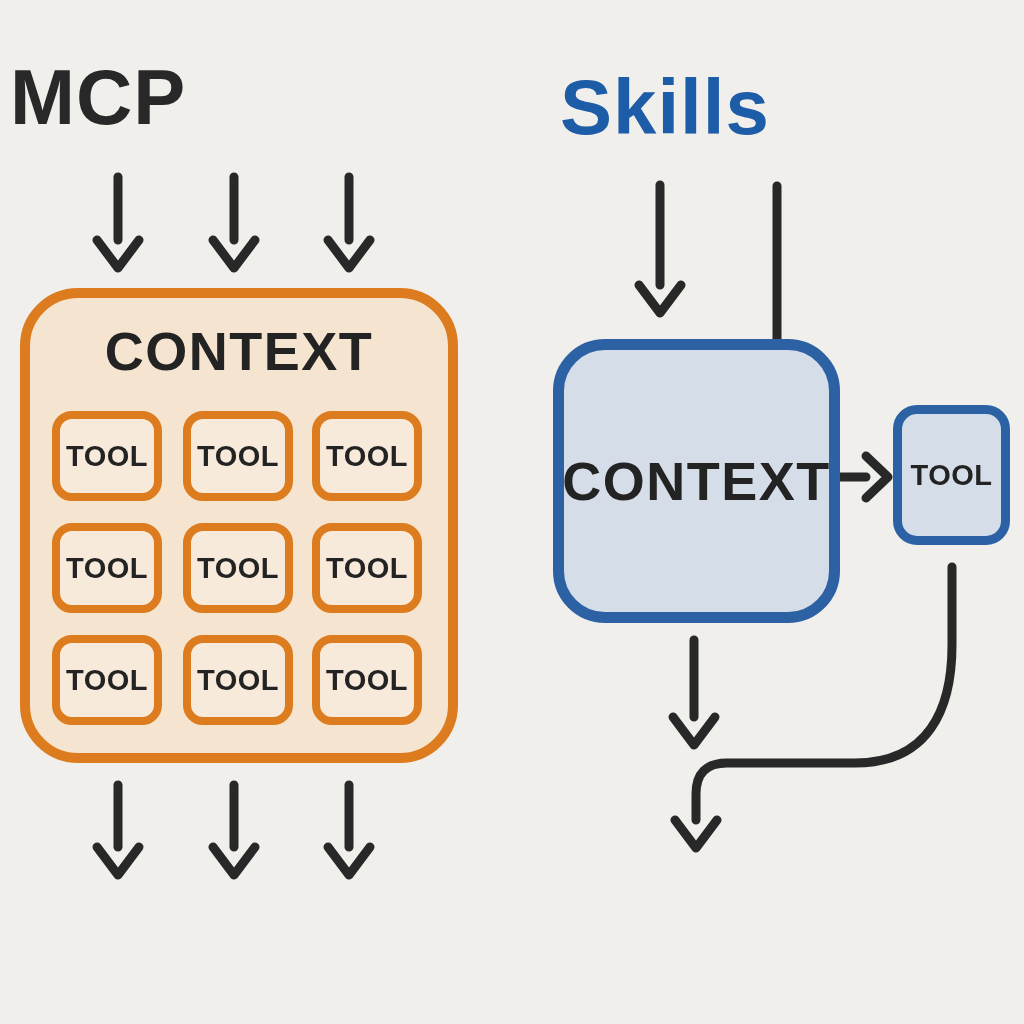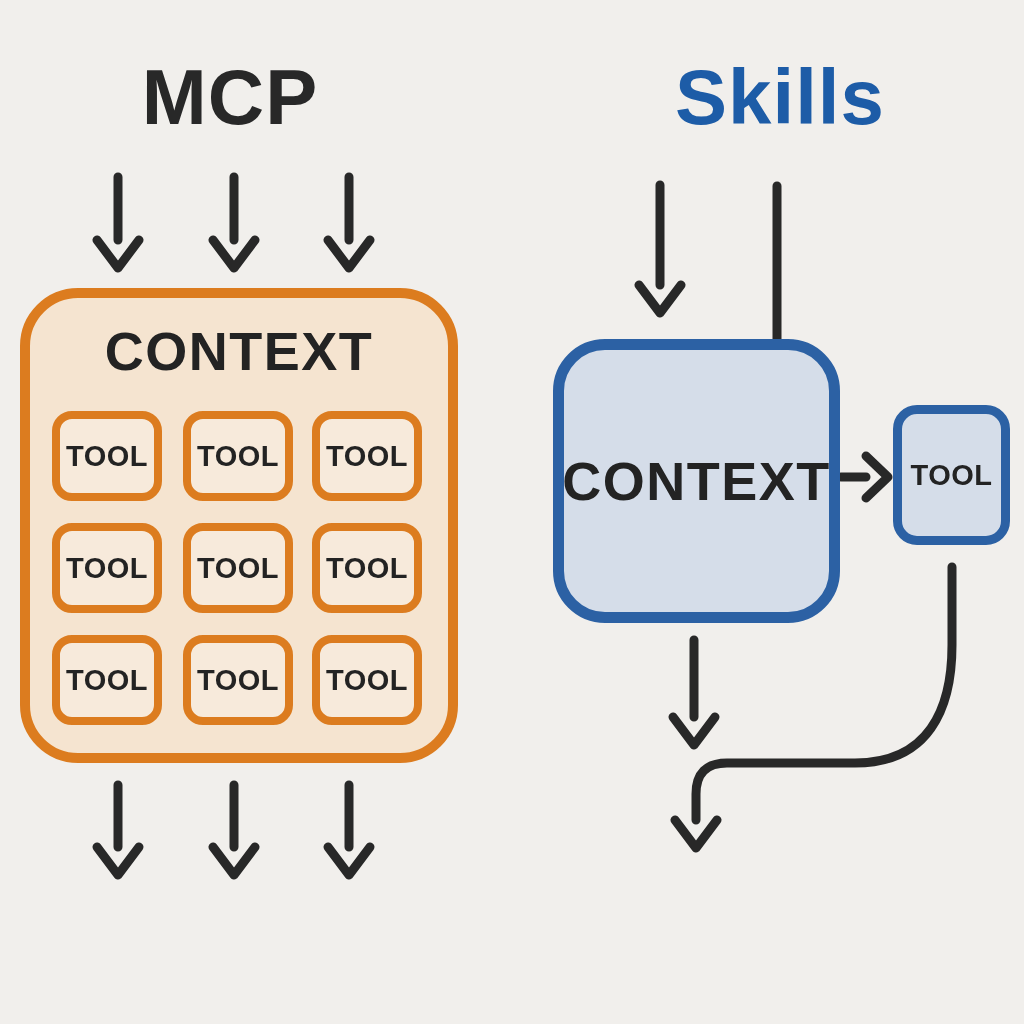--- a/index.html
+++ b/index.html
@@ -23,29 +23,28 @@
   }
   .connector {
     stroke: var(--ink, #282828);
     stroke-width: 9;
     fill: none;
     stroke-linecap: round;
     stroke-linejoin: round;
   }
   .title {
     position: absolute;
-    text-align: center;
     font-weight: 700;
     font-size: 78px;
     line-height: 80px;
     letter-spacing: 1px;
     color: var(--ink, #282828);
   }
   .title.mcp   { left: 10px;  top: 57px; width: 440px; }
-  .title.skills{ left: 560px; top: 57px; width: 440px; color: var(--blue-title, #1D5CA7); }
+  .title.skills{ left: 560px; top: 67px; width: 440px; color: var(--blue-title, #1D5CA7); }
 
   .context-box {
     position: absolute;
     box-sizing: border-box;
   }
   .orange-box {
     left: 20px; top: 288px;
     width: 438px; height: 475px;
     background: var(--orange-fill, #F5E4D0);
     border: 10px solid var(--orange-border, #DC7C1F);

